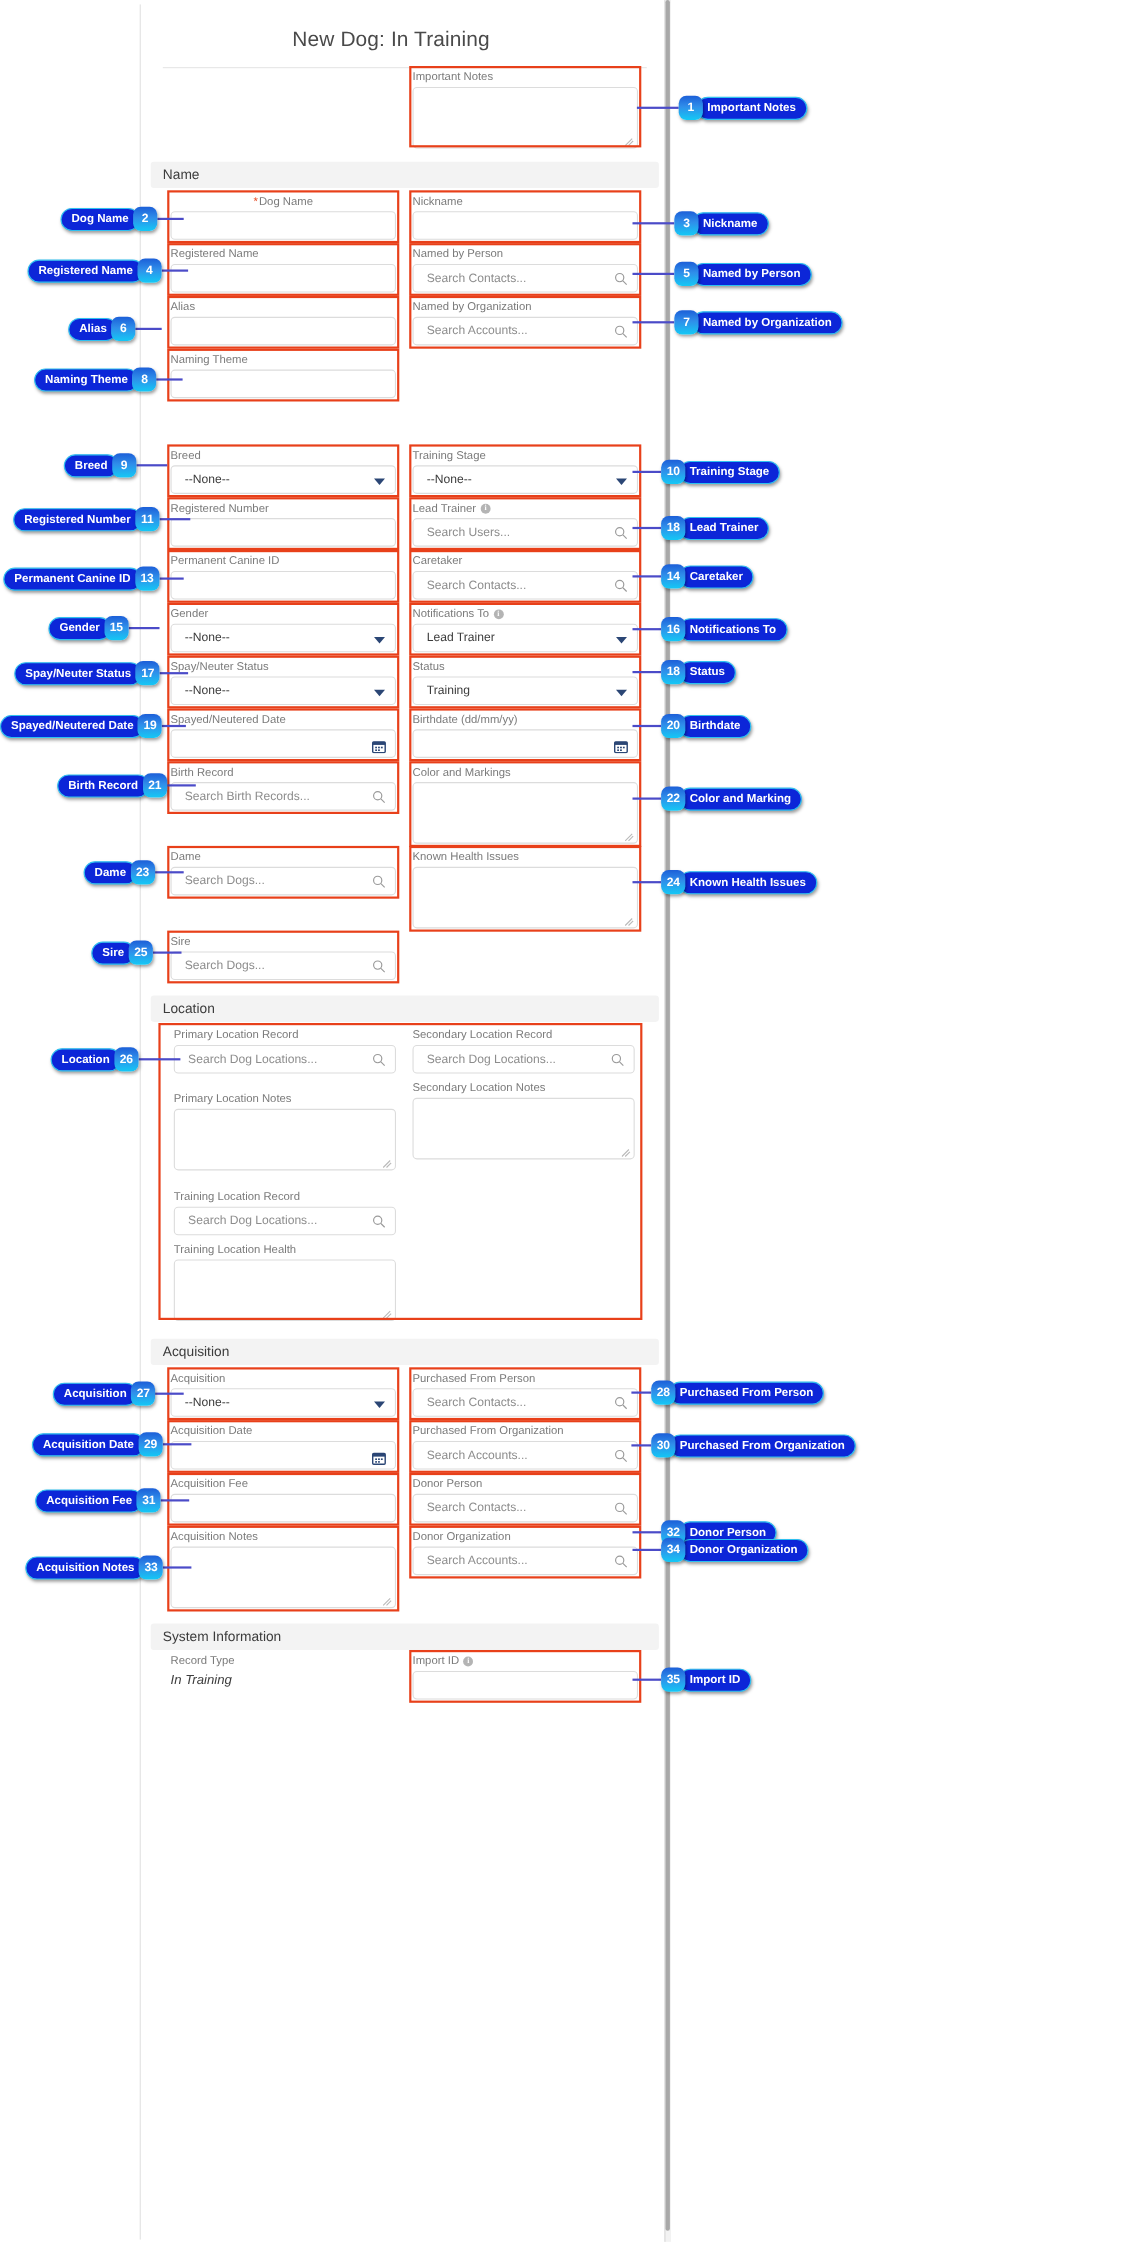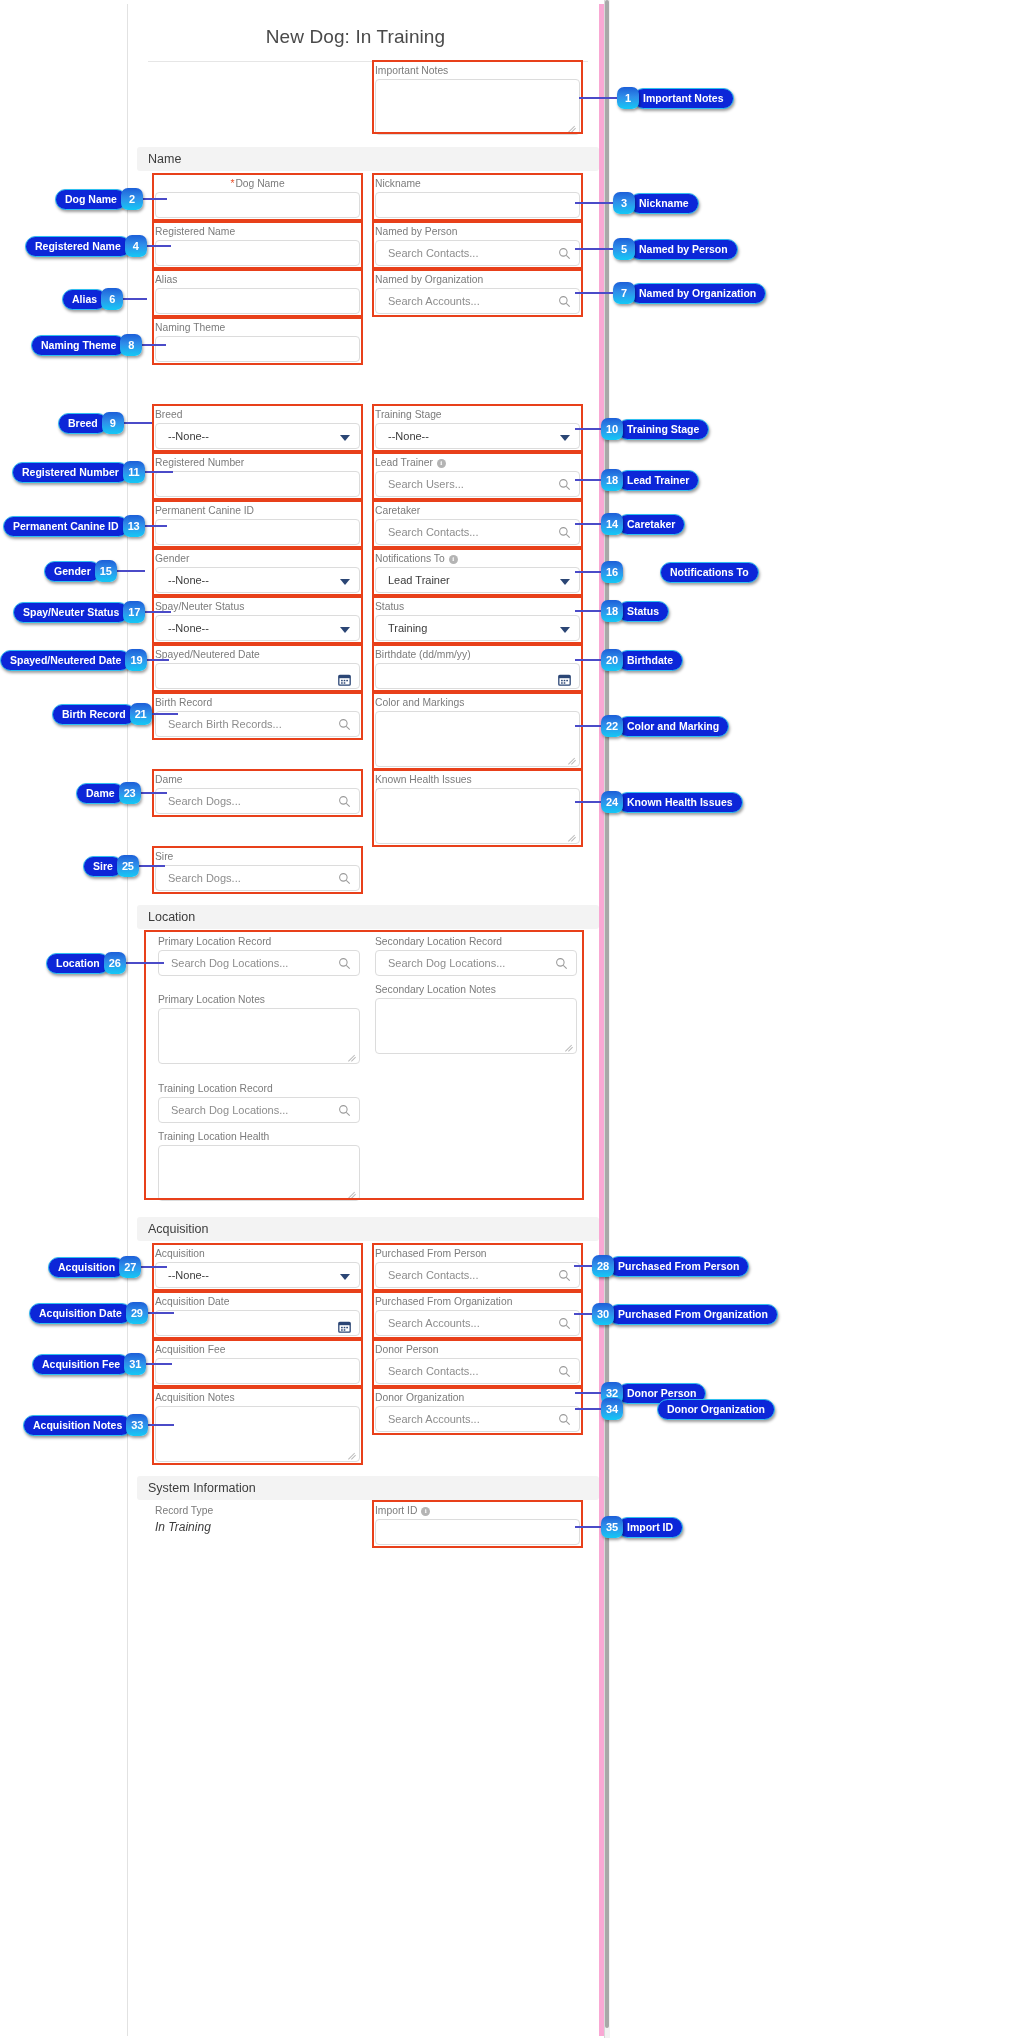--- a/index.html
+++ b/index.html
@@ -19,21 +19,21 @@
 
   
   .form-card {
     position: absolute;
     left: 127px;
     top: 4px;
     width: 479px;
     height: 2032px;
     background: #ffffff;
     border-left: 1px solid #e2e2e2;
-    border-right: 7px solid #f9a8d4;
+    border-right: 1px solid #f9a8d4;
   }
 
   
   .scroll-rail {
     position: absolute;
     left: 604px;
     top: 0px;
     width: 6px;
     height: 2038px;
     background: #f2f2f2;
@@ -680,21 +680,21 @@
   <div class="callout right" style="left:601px; top:469px;">
     <div class="leader" style="left:-26px; width:26px;"></div>
     <div class="badge">18</div>
     <div class="pill">Lead Trainer</div>
   </div>
   <div class="callout right" style="left:601px; top:513px;">
     <div class="leader" style="left:-26px; width:26px;"></div>
     <div class="badge">14</div>
     <div class="pill">Caretaker</div>
   </div>
-  <div class="callout right" style="left:601px; top:561px;gap:43px;">
+  <div class="callout right" style="left:601px; top:561px;">
     <div class="leader" style="left:-26px; width:26px;"></div>
     <div class="badge">16</div>
     <div class="pill">Notifications To</div>
   </div>
   <div class="callout right" style="left:601px; top:600px;">
     <div class="leader" style="left:-26px; width:26px;"></div>
     <div class="badge">18</div>
     <div class="pill">Status</div>
   </div>
   <div class="callout right" style="left:601px; top:649px;">
@@ -720,21 +720,21 @@
   <div class="callout right" style="left:592px; top:1303px;">
     <div class="leader" style="left:-18px; width:18px;"></div>
     <div class="badge">30</div>
     <div class="pill">Purchased From Organization</div>
   </div>
   <div class="callout right" style="left:601px; top:1382px;">
     <div class="leader" style="left:-26px; width:26px;"></div>
     <div class="badge">32</div>
     <div class="pill">Donor Person</div>
   </div>
-  <div class="callout right" style="left:601px; top:1398px;gap:40px;">
+  <div class="callout right" style="left:601px; top:1398px;">
     <div class="leader" style="left:-26px; width:26px;"></div>
     <div class="badge">34</div>
     <div class="pill">Donor Organization</div>
   </div>
   <div class="callout right" style="left:601px; top:1516px;">
     <div class="leader" style="left:-26px; width:26px;"></div>
     <div class="badge">35</div>
     <div class="pill">Import ID</div>
   </div>
 

